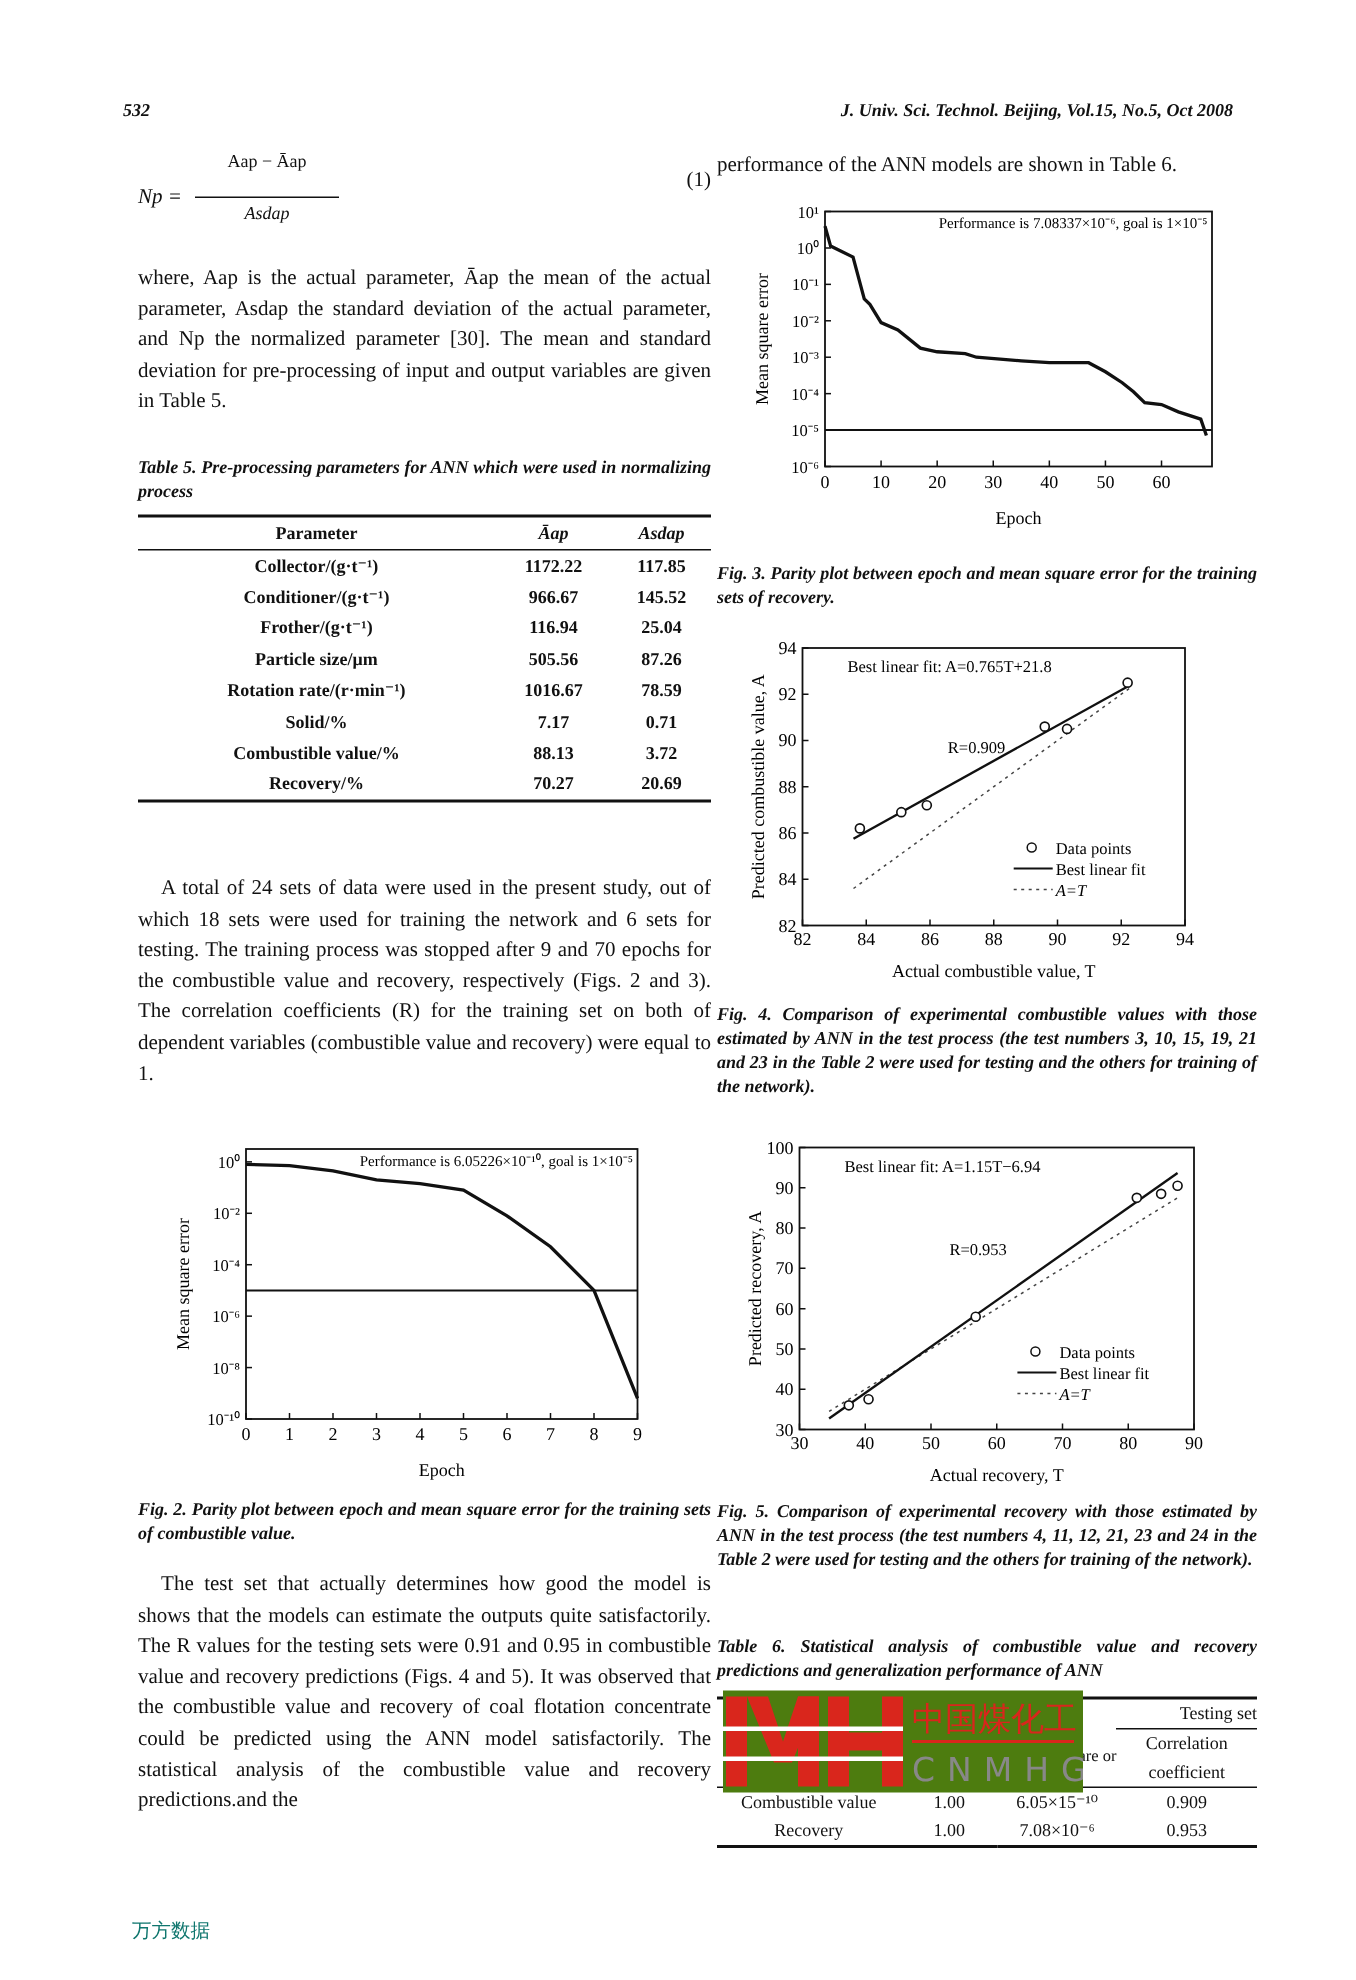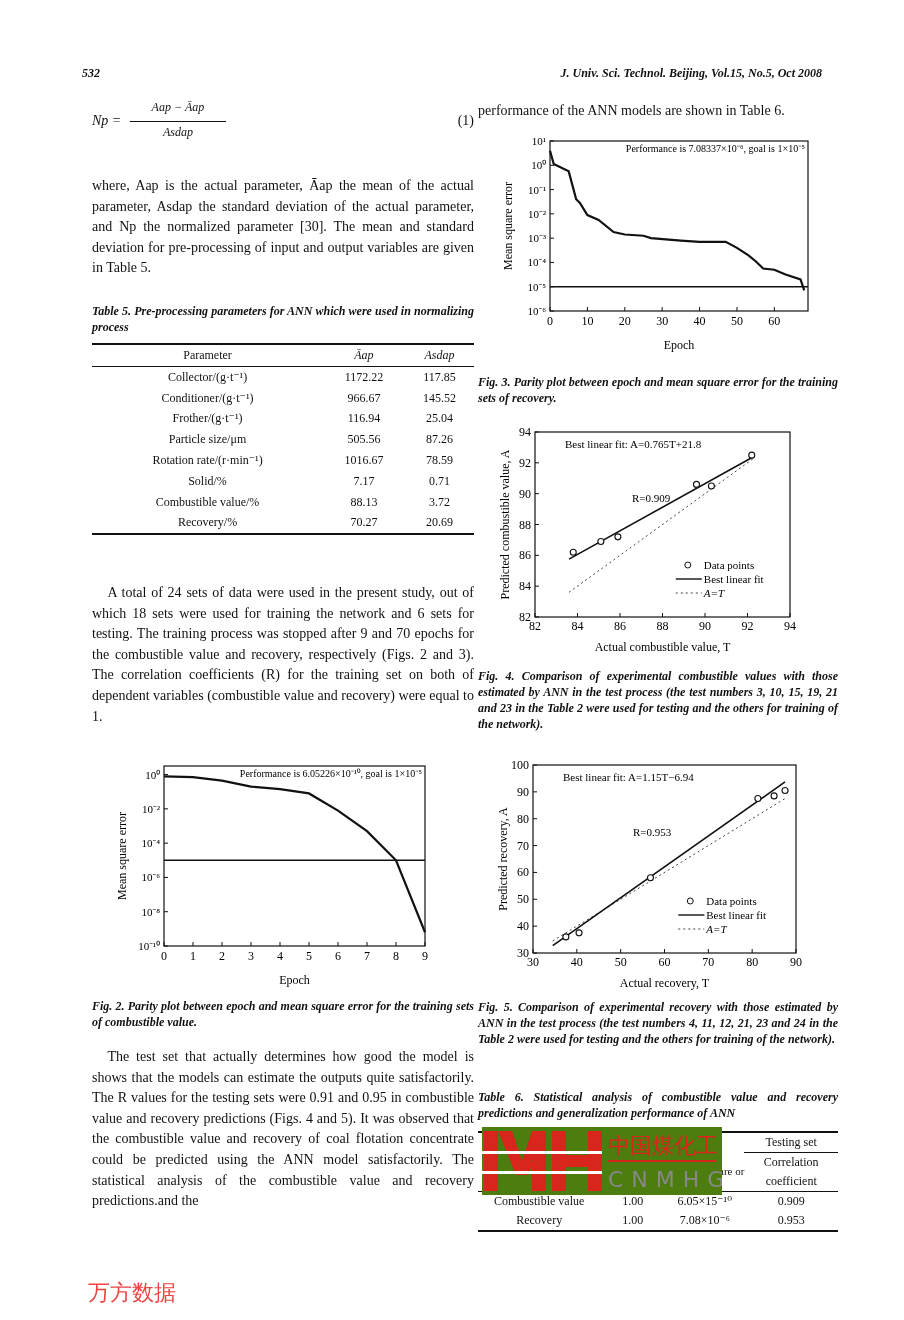--- a/index.html
+++ b/index.html
@@ -5,36 +5,36 @@
   html, body { margin: 0; padding: 0; background: #ffffff; }
   body { width: 904px; height: 1320px; position: relative; overflow: hidden;
          font-family: "Liberation Serif", "DejaVu Serif", serif; color: #111; }
   .abs { position: absolute; }
   .page-num { left: 82px; top: 66px; font-weight: bold; font-style: italic; font-size: 12px; }
   .journal { right: 82px; top: 66px; font-weight: bold; font-style: italic; font-size: 12px; margin-left: 12px; }
   .col { position: absolute; width: 382px; font-size: 14px; line-height: 20.6px; text-align: justify; }
   .colL { left: 92px; }
   .colR { left: 478px; width: 360px; }
   .eq { position: absolute; left: 92px; top: 100px; width: 382px; height: 50px; font-size: 14px; }
-  .eq .lhs { position: absolute; left: 0; top: 13px; font-style: italic; }
+  .eq .lhs { position: absolute; left: 0; top: 24px; font-style: italic; }
   .eq .frac { position: absolute; left: 38px; top: 0; text-align: center; width: 96px; }
-  .eq .num { display:block; border-bottom: 1px solid #111; font-style: italic; font-size: 12px; padding-bottom: 6px; }
+  .eq .num { display:block; border-bottom: 1px solid #111; font-size: 12px; padding-bottom: 16px; }
   .eq .den { display:block; font-style: italic; font-size: 12px; padding-top: 3px; }
   .eq .eqno { position: absolute; right: 0; top: 13px; }
   .caption { font-weight: bold; font-size: 12px; line-height: 16px; text-align: justify; font-style: italic; }
   .indent { text-indent: 1.1em; }
   table.t5 { border-collapse: collapse; width: 100%; font-size: 12px; }
-  table.t5 th, table.t5 td { text-align: center; padding: 0; line-height: 20.8px; font-weight: normal; }
+  table.t5 th, table.t5 td { text-align: center; padding: 0; line-height: 20.8px; font-weight: bold; }
   table.t5 thead tr { border-top: 2px solid #111; border-bottom: 1.2px solid #111; }
   table.t5 tbody tr:last-child { border-bottom: 2px solid #111; }
   table.t6 { border-collapse: collapse; width: 100%; font-size: 12px; }
   table.t6 td, table.t6 th { text-align: center; font-weight: normal; line-height: 19px; padding: 0; }
   .chart { position: absolute; }
   .chart svg text { font-family: "Liberation Serif", serif; }
-  .footer { left: 88px; top: 1278px; font-size: 22px; color: #ef4444; font-family: "DejaVu Sans", sans-serif; }
+  .footer { left: 88px; top: 1278px; font-size: 13px; color: #0f766e; font-family: "DejaVu Sans", sans-serif; }
   .logo { position: absolute; left: 482px; top: 1127px; width: 240px; height: 68px; background: #4d7c0f; }
 </style>
 </head>
 <body>
 
 <div class="abs page-num">532</div>
 <div class="abs journal">J. Univ. Sci. Technol. Beijing, Vol.15, No.5, Oct 2008</div>
 
 <div class="eq">
   <span class="lhs">Np =</span>
@@ -305,21 +305,21 @@
 
 <div class="col colR caption" style="top:1089px;">Table 6.  Statistical analysis of combustible value and recovery predictions and generalization performance of ANN</div>
 
 <div class="col colR" style="top:1131px;">
   <table class="t6">
     <tbody>
         <tr style="border-top:2px solid #111;">
       <td style="width:34%"></td>
           <td style="width:18%"></td>
           <td style="width:22%"></td>
-      <td style="width:26%; border-bottom:1px solid #111;">Testing set</td>
+      <td style="width:26%; border-bottom:1px solid #111;text-align:right;">Testing set</td>
     </tr>
     <tr>
       <td></td>
           <td></td>
       <td style="text-align:right; font-size:11px;">quare
 or</td>
       <td>Correlation coefficient</td>
     </tr>
     </tbody>
       <tbody id="t6body" style="border-top:1.2px solid #111; border-bottom:2px solid #111;">

